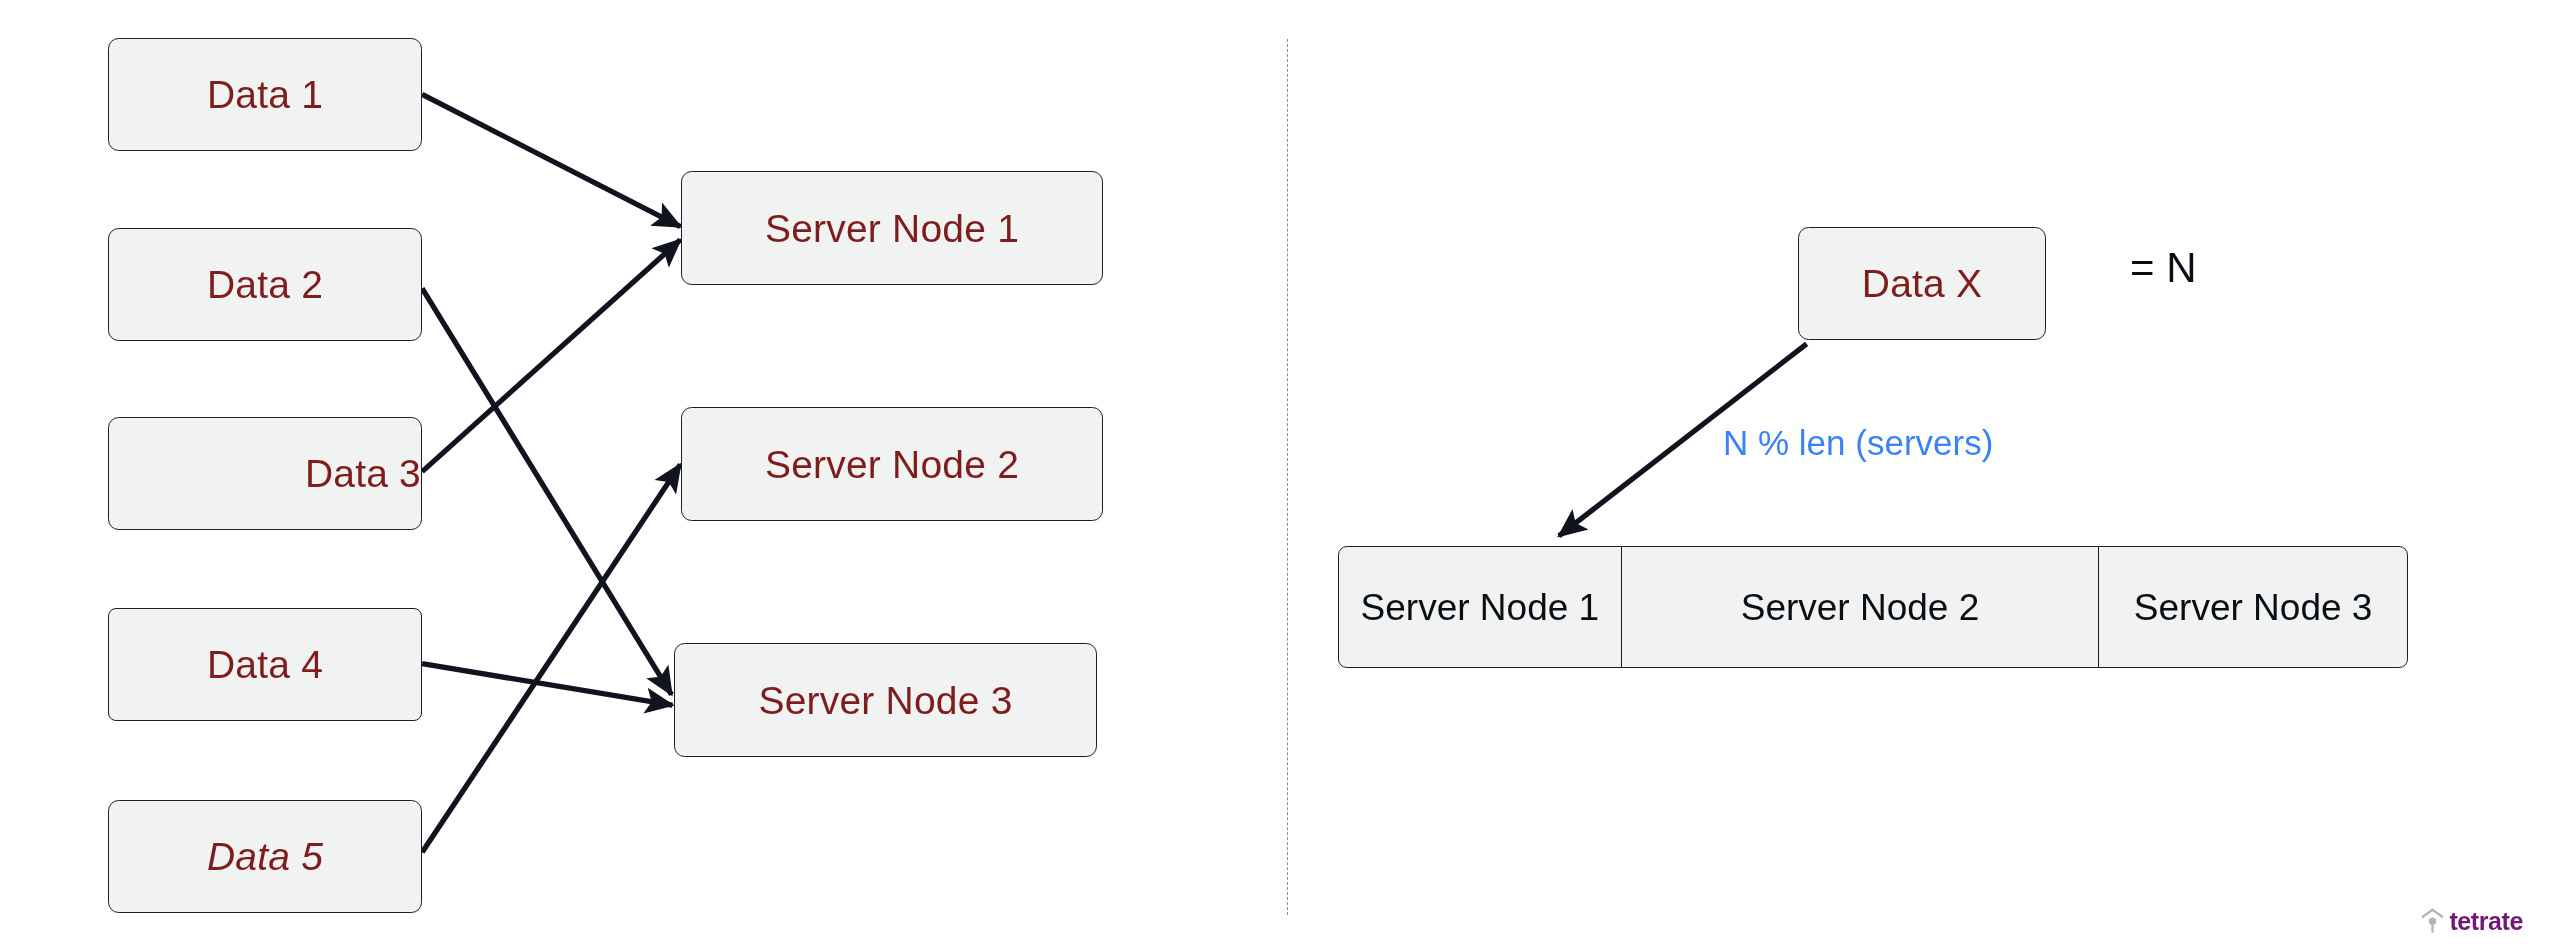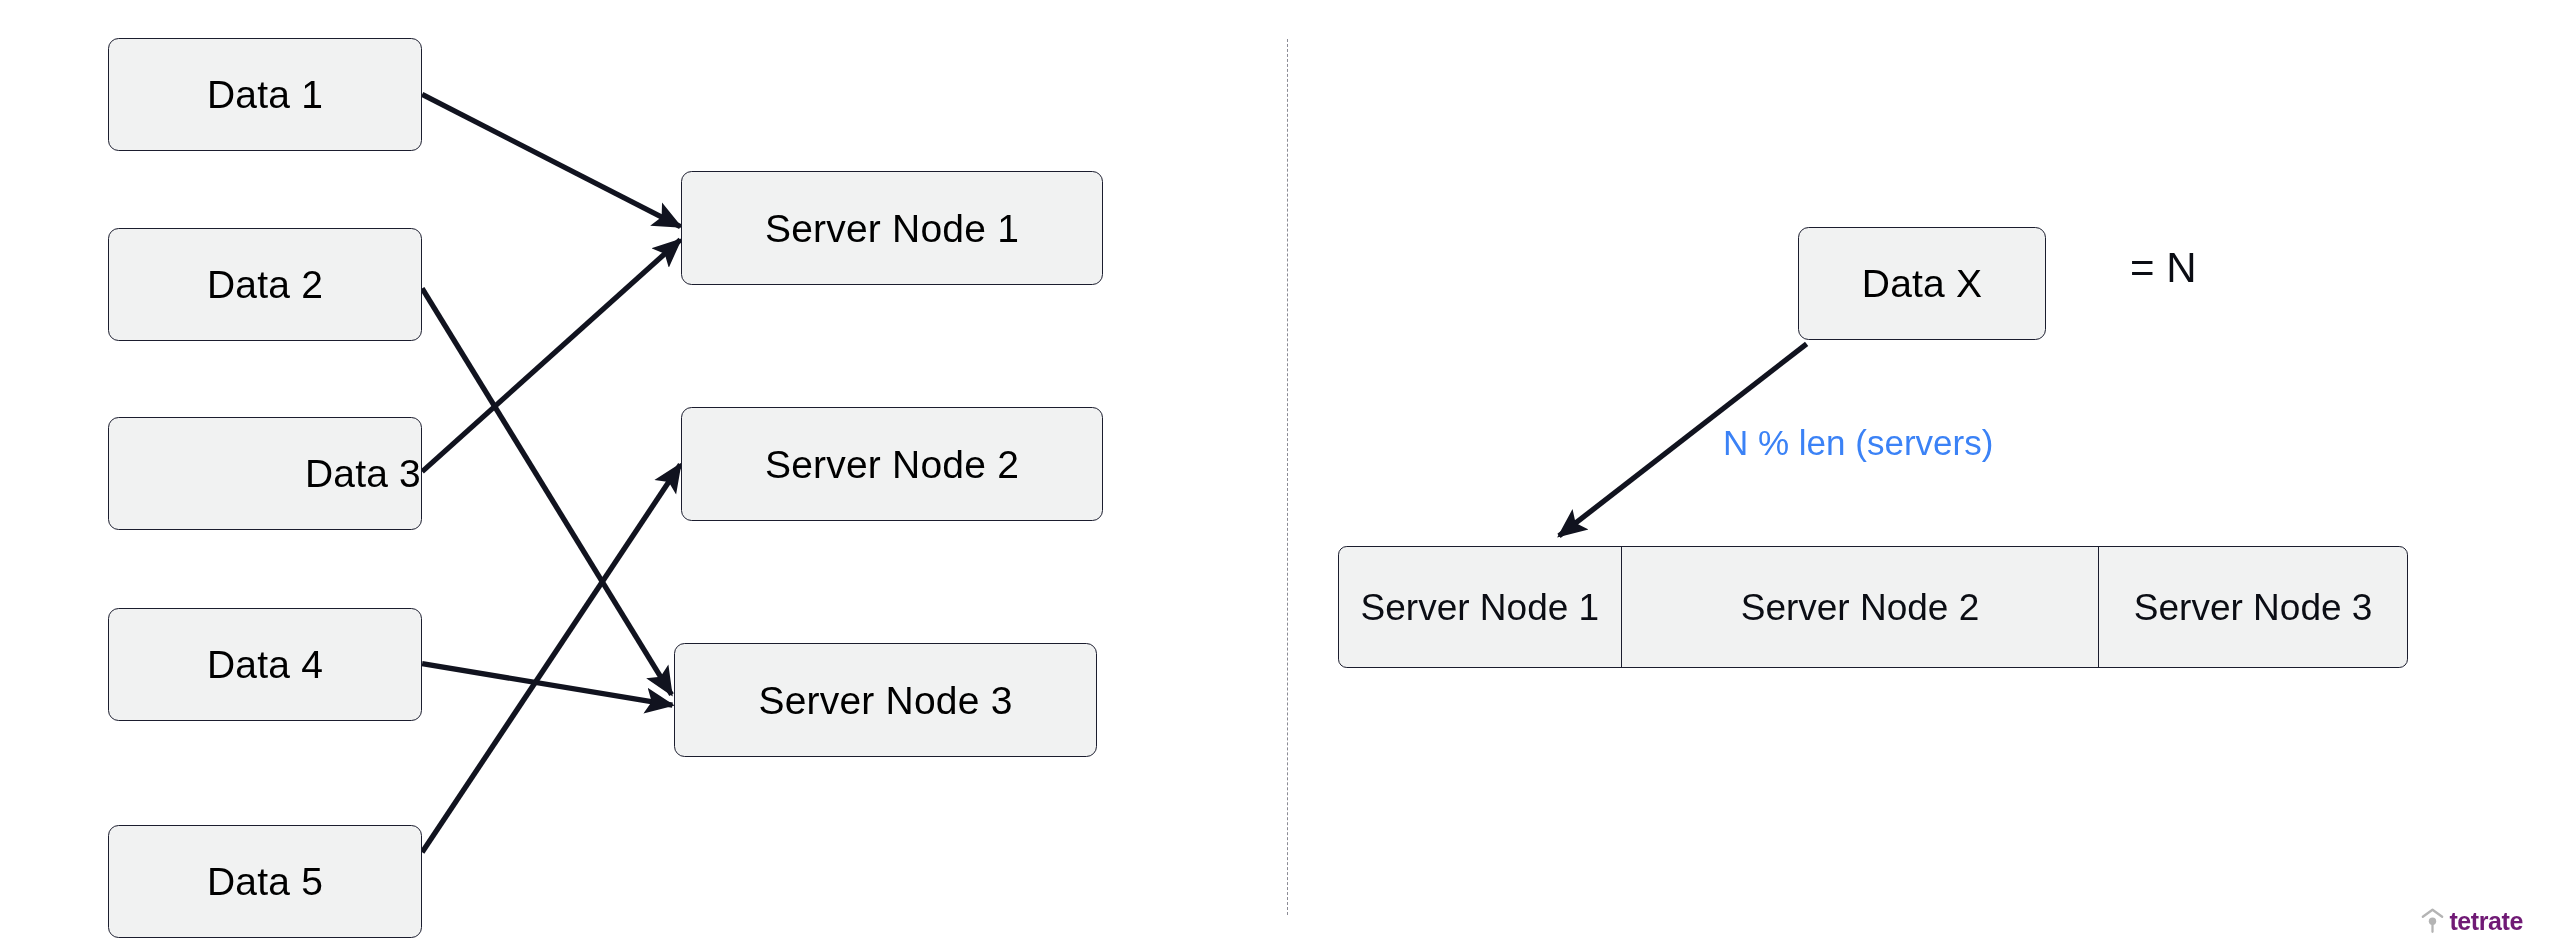--- a/index.html
+++ b/index.html
@@ -26,34 +26,34 @@
     position: absolute;
     box-sizing: border-box;
     background: #f1f2f2;
     border: 1.8px solid #1b1d2e;
     border-radius: 10.6px;
     display: flex;
     align-items: center;
     justify-content: center;
     font-size: 39px;
     line-height: 1;
-    color: #000000;
+    color: #7f1d1d;
     letter-spacing: 0.2px;
     white-space: nowrap;
   }
   .node-label {
     pointer-events: none;
   }
   
   .data-box { width: 314px; height: 113px; left: 108px; }
   #data-1 { top: 38px; }
   #data-2 { top: 228px; }
   #data-3 { top: 417px; justify-content: flex-end; }
-  #data-4 { top: 608px; }
-  #data-5 { top: 825px; }
+  #data-4 { top: 608px; border-radius: 8px; }
+  #data-5 { top: 800px; font-style: italic; }
 
   
   #server-node-1 { left: 681px; top: 171px; width: 422px; height: 114px; }
   #server-node-2 { left: 681px; top: 407px; width: 422px; height: 114px; }
   #server-node-3 { left: 674px; top: 643px; width: 423px; height: 114px; }
 
   
   #divider {
     position: absolute;
     left: 1287px;

